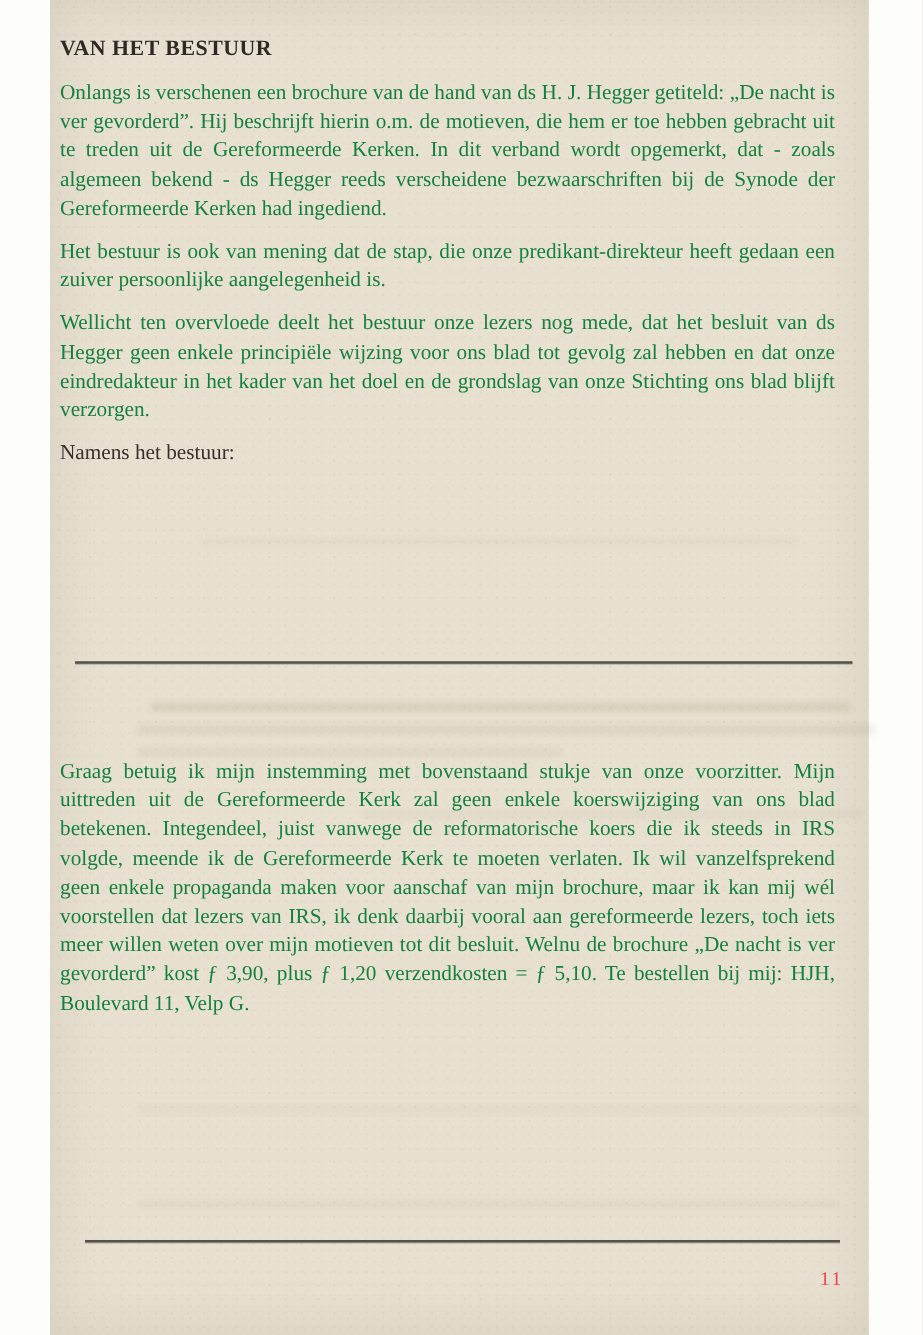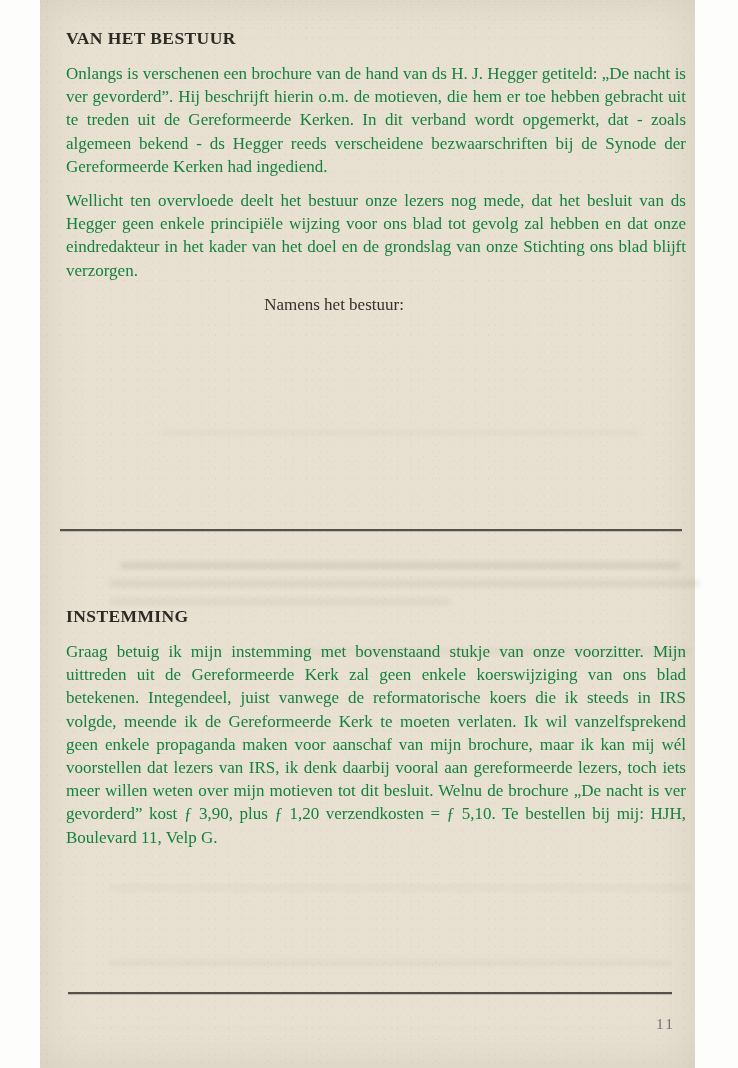--- a/index.html
+++ b/index.html
@@ -12,45 +12,45 @@
     position:absolute;left:40px;top:0;width:655px;height:1068px;
     background-color:#e8e1d2;
     background-image:
       radial-gradient(rgba(122,107,80,0.10) 0.6px, transparent 1.1px),
       radial-gradient(rgba(150,138,112,0.09) 0.5px, transparent 1px);
     background-size:13px 11px,7px 9px;
     background-position:0 0,4px 6px;
     box-shadow:inset 0 0 46px rgba(118,102,76,0.16);
   }
   .content{
-    position:absolute;left:66px;width:620px;top:0;height:828px;
+    position:absolute;left:48px;width:620px;top:0;height:828px;
     color:#34302a;
   }
   .section{position:absolute;left:0;width:100%;}
   .section-bestuur{top:27px;}
   .section-instemming{top:605px;}
   .heading{
     font-size:17.5px;line-height:22px;font-weight:700;
     letter-spacing:0.4px;margin:0 0 13px 0;color:#2d2a24;
   }
   .body-par{
     font-size:17px;line-height:23.2px;margin:0 0 11px 0;
     text-align:justify;color:#15803d;
   }
-  .signoff{text-align:center;font-size:17px;line-height:23.2px;}
+  .signoff{text-align:left;font-size:17px;line-height:23.2px;}
   .signoff-line1{padding-right:84px;}
   .rule{
     position:absolute;height:2px;background:#54504a;
     box-shadow:0 1px 0 rgba(84,80,74,0.25);
   }
   .rule-middle{left:60px;width:622px;top:529px;}
   .rule-bottom{left:68px;width:604px;top:992px;}
   .page-number{
     position:absolute;right:63px;top:1015px;
-    font-size:15.5px;letter-spacing:2px;color:#737373;
+    font-size:15.5px;letter-spacing:2px;color:#ef4444;
   }
   
   .ghost{
     position:absolute;background:rgba(140,128,102,0.18);
     filter:blur(2.5px);border-radius:2px;pointer-events:none;
   }
   .g1{left:80px;top:562px;width:560px;height:7px;}
   .g2{left:70px;top:580px;width:590px;height:7px;opacity:.8;}
   .g3{left:70px;top:598px;width:340px;height:7px;opacity:.6;}
   .g4{left:250px;top:648px;width:400px;height:7px;opacity:.45;}
@@ -69,28 +69,28 @@
   <span class="ghost g4"></span>
   <span class="ghost g5"></span>
   <span class="ghost g6"></span>
 </div>
 
 <div class="content">
 
   <div class="section section-bestuur">
     <h2 class="heading">VAN HET BESTUUR</h2>
     <p class="body-par">Onlangs is verschenen een brochure van de hand van ds H. J. Hegger getiteld: „De nacht is ver gevorderd”. Hij beschrijft hierin o.m. de motieven, die hem er toe hebben gebracht uit te treden uit de Gereformeerde Kerken. In dit verband wordt opgemerkt, dat - zoals algemeen bekend - ds Hegger reeds verscheidene bezwaarschriften bij de Synode der Gereformeerde Kerken had ingediend.</p>
+    <p class="body-par">Het bestuur is ook van mening dat de stap, die onze predikant-direkteur heeft gedaan een zuiver persoonlijke aangelegenheid is.</p>
     <p class="body-par">Wellicht ten overvloede deelt het bestuur onze lezers nog mede, dat het besluit van ds Hegger geen enkele principiële wijzing voor ons blad tot gevolg zal hebben en dat onze eindredakteur in het kader van het doel en de grondslag van onze Stichting ons blad blijft verzorgen.</p>
     <div class="signoff">
       <div class="signoff-line1">Namens het bestuur:</div>
     </div>
   </div>
 
   <div class="section section-instemming">
-    <h2 class="heading">INSTEMMING</h2>
     <p class="body-par">Graag betuig ik mijn instemming met bovenstaand stukje van onze voorzitter. Mijn uittreden uit de Gereformeerde Kerk zal geen enkele koerswijziging van ons blad betekenen. Integendeel, juist vanwege de reformatorische koers die ik steeds in IRS volgde, meende ik de Gereformeerde Kerk te moeten verlaten. Ik wil vanzelfsprekend geen enkele propaganda maken voor aanschaf van mijn brochure, maar ik kan mij wél voorstellen dat lezers van IRS, ik denk daarbij vooral aan gereformeerde lezers, toch iets meer willen weten over mijn motieven tot dit besluit. Welnu de brochure „De nacht is ver gevorderd” kost ƒ 3,90, plus ƒ 1,20 verzendkosten = ƒ 5,10. Te bestellen bij mij: HJH, Boulevard 11, Velp G.</p>
   </div>
 
 </div>
 
 <div class="rule rule-middle"></div>
 <div class="rule rule-bottom"></div>
 
 <div class="page-number">11</div>
 

